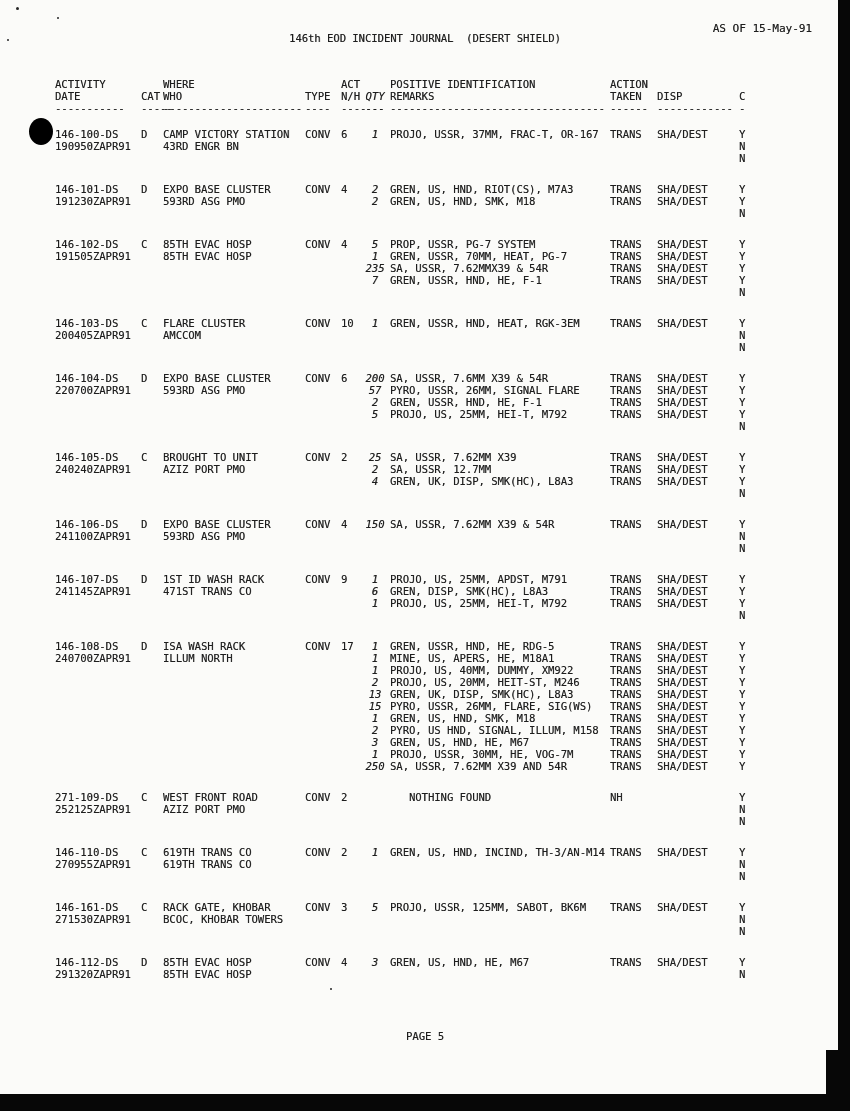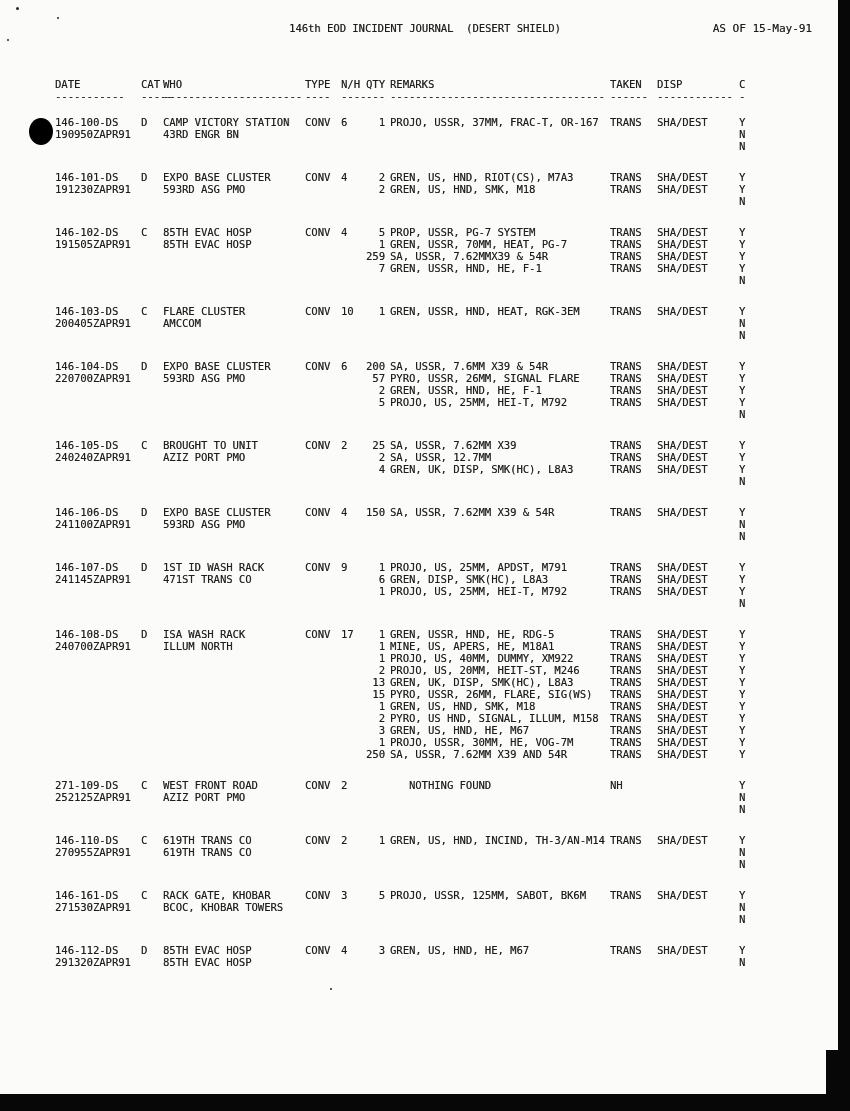--- a/index.html
+++ b/index.html
@@ -2,32 +2,32 @@
 <html><head>
 <meta charset="utf-8">
 <style>
   html,body{margin:0;padding:0}
   body{
     width:850px;height:1111px;position:relative;overflow:hidden;
     background:#fbfbf9;color:#1d1d1d;
     font-family:"DejaVu Sans Mono","Liberation Mono",monospace;
   }
   .page{position:absolute;inset:0;}
-  .doc-title{position:absolute;top:22px;left:0;width:100%;text-align:center;font-size:10.5px;white-space:pre;}
+  .doc-title{position:absolute;top:32px;left:0;width:100%;text-align:center;font-size:10.5px;white-space:pre;}
   .as-of{position:absolute;top:22px;right:38px;font-size:11px;white-space:pre;}
   .journal{position:absolute;top:78px;left:55px;width:695px;}
   .row{
     display:grid;
     grid-template-columns:86px 22px 142px 31px 29px 20px 225px 47px 80px 13px;
     height:12px;font-size:10.5px;line-height:12px;
   }
   .cell{white-space:pre;overflow:visible;}
   .row .cell,.doc-title,.as-of,.page-footer{text-shadow:0.3px 0 0 rgba(25,25,25,0.55);}
   .f-nh{padding-left:5px;}
-  .f-qty{text-align:right;}
+  .f-qty{text-align:center;font-style:italic;}
   .f-remark{padding-left:5px;}
   .f-c{padding-left:2px;}
   #records{margin-top:10px;}
   .record{margin-bottom:19px;margin-top:14px;}
   .page-footer{position:absolute;top:1030px;left:0;width:100%;text-align:center;font-size:10.5px;}
   .hole-punch{position:absolute;left:29px;top:118px;width:24px;height:27px;background:#000;border-radius:50%;}
   .edge-right{position:absolute;top:0;right:0;width:12px;height:1111px;background:#070707;}
   .edge-bottom{position:absolute;left:0;bottom:0;width:850px;height:17px;background:#070707;}
   .corner-blob{position:absolute;right:0;bottom:15px;width:24px;height:46px;background:#070707;}
   .speck{position:absolute;background:#262626;border-radius:50%;}
@@ -36,20 +36,32 @@
 <body>
 
 <div class="page">
 
   <div class="doc-title">146th EOD INCIDENT JOURNAL  (DESERT SHIELD)</div>
   <div class="as-of">AS OF 15-May-91</div>
 
   <div class="journal">
     <div id="thead">
         <div class="row">
+    <span class="cell">ACTIVITY</span>
+    <span class="cell"></span>
+    <span class="cell">WHERE</span>
+    <span class="cell"></span>
+    <span class="cell f-nh">ACT</span>
+    <span class="cell f-qty"></span>
+    <span class="cell f-remark">POSITIVE IDENTIFICATION</span>
+    <span class="cell">ACTION</span>
+    <span class="cell"></span>
+    <span class="cell f-c"></span>
+  </div>
+        <div class="row">
     <span class="cell">DATE</span>
     <span class="cell">CAT</span>
     <span class="cell">WHO</span>
     <span class="cell">TYPE</span>
     <span class="cell f-nh">N/H</span>
     <span class="cell f-qty">QTY</span>
     <span class="cell f-remark">REMARKS</span>
     <span class="cell">TAKEN</span>
     <span class="cell">DISP</span>
     <span class="cell f-c">C</span>
@@ -168,21 +180,21 @@
     <span class="cell">TRANS</span>
     <span class="cell">SHA/DEST</span>
     <span class="cell f-c">Y</span>
   </div>
           <div class="row">
     <span class="cell"></span>
     <span class="cell"></span>
     <span class="cell"></span>
     <span class="cell"></span>
     <span class="cell f-nh"></span>
-    <span class="cell f-qty">259</span>
+    <span class="cell f-qty">235</span>
     <span class="cell f-remark">SA, USSR, 7.62MMX39 &amp; 54R</span>
     <span class="cell">TRANS</span>
     <span class="cell">SHA/DEST</span>
     <span class="cell f-c">Y</span>
   </div>
           <div class="row">
     <span class="cell"></span>
     <span class="cell"></span>
     <span class="cell"></span>
     <span class="cell"></span>
@@ -714,20 +726,21 @@
     <span class="cell f-qty"></span>
     <span class="cell f-remark"></span>
     <span class="cell"></span>
     <span class="cell"></span>
     <span class="cell f-c">N</span>
   </div>
         </div>
       </div>
   </div>
 
+  <div class="page-footer">PAGE 5</div>
 
   <div class="hole-punch"></div>
   <div class="edge-right"></div>
   <div class="edge-bottom"></div>
   <div class="corner-blob"></div>
   <div class="speck" style="left:16px;top:7px;width:3px;height:3px"></div>
   <div class="speck" style="left:57px;top:17px;width:2px;height:2px"></div>
   <div class="speck" style="left:7px;top:39px;width:2px;height:2px"></div>
   <div class="speck" style="left:330px;top:988px;width:2px;height:2px"></div>
 

